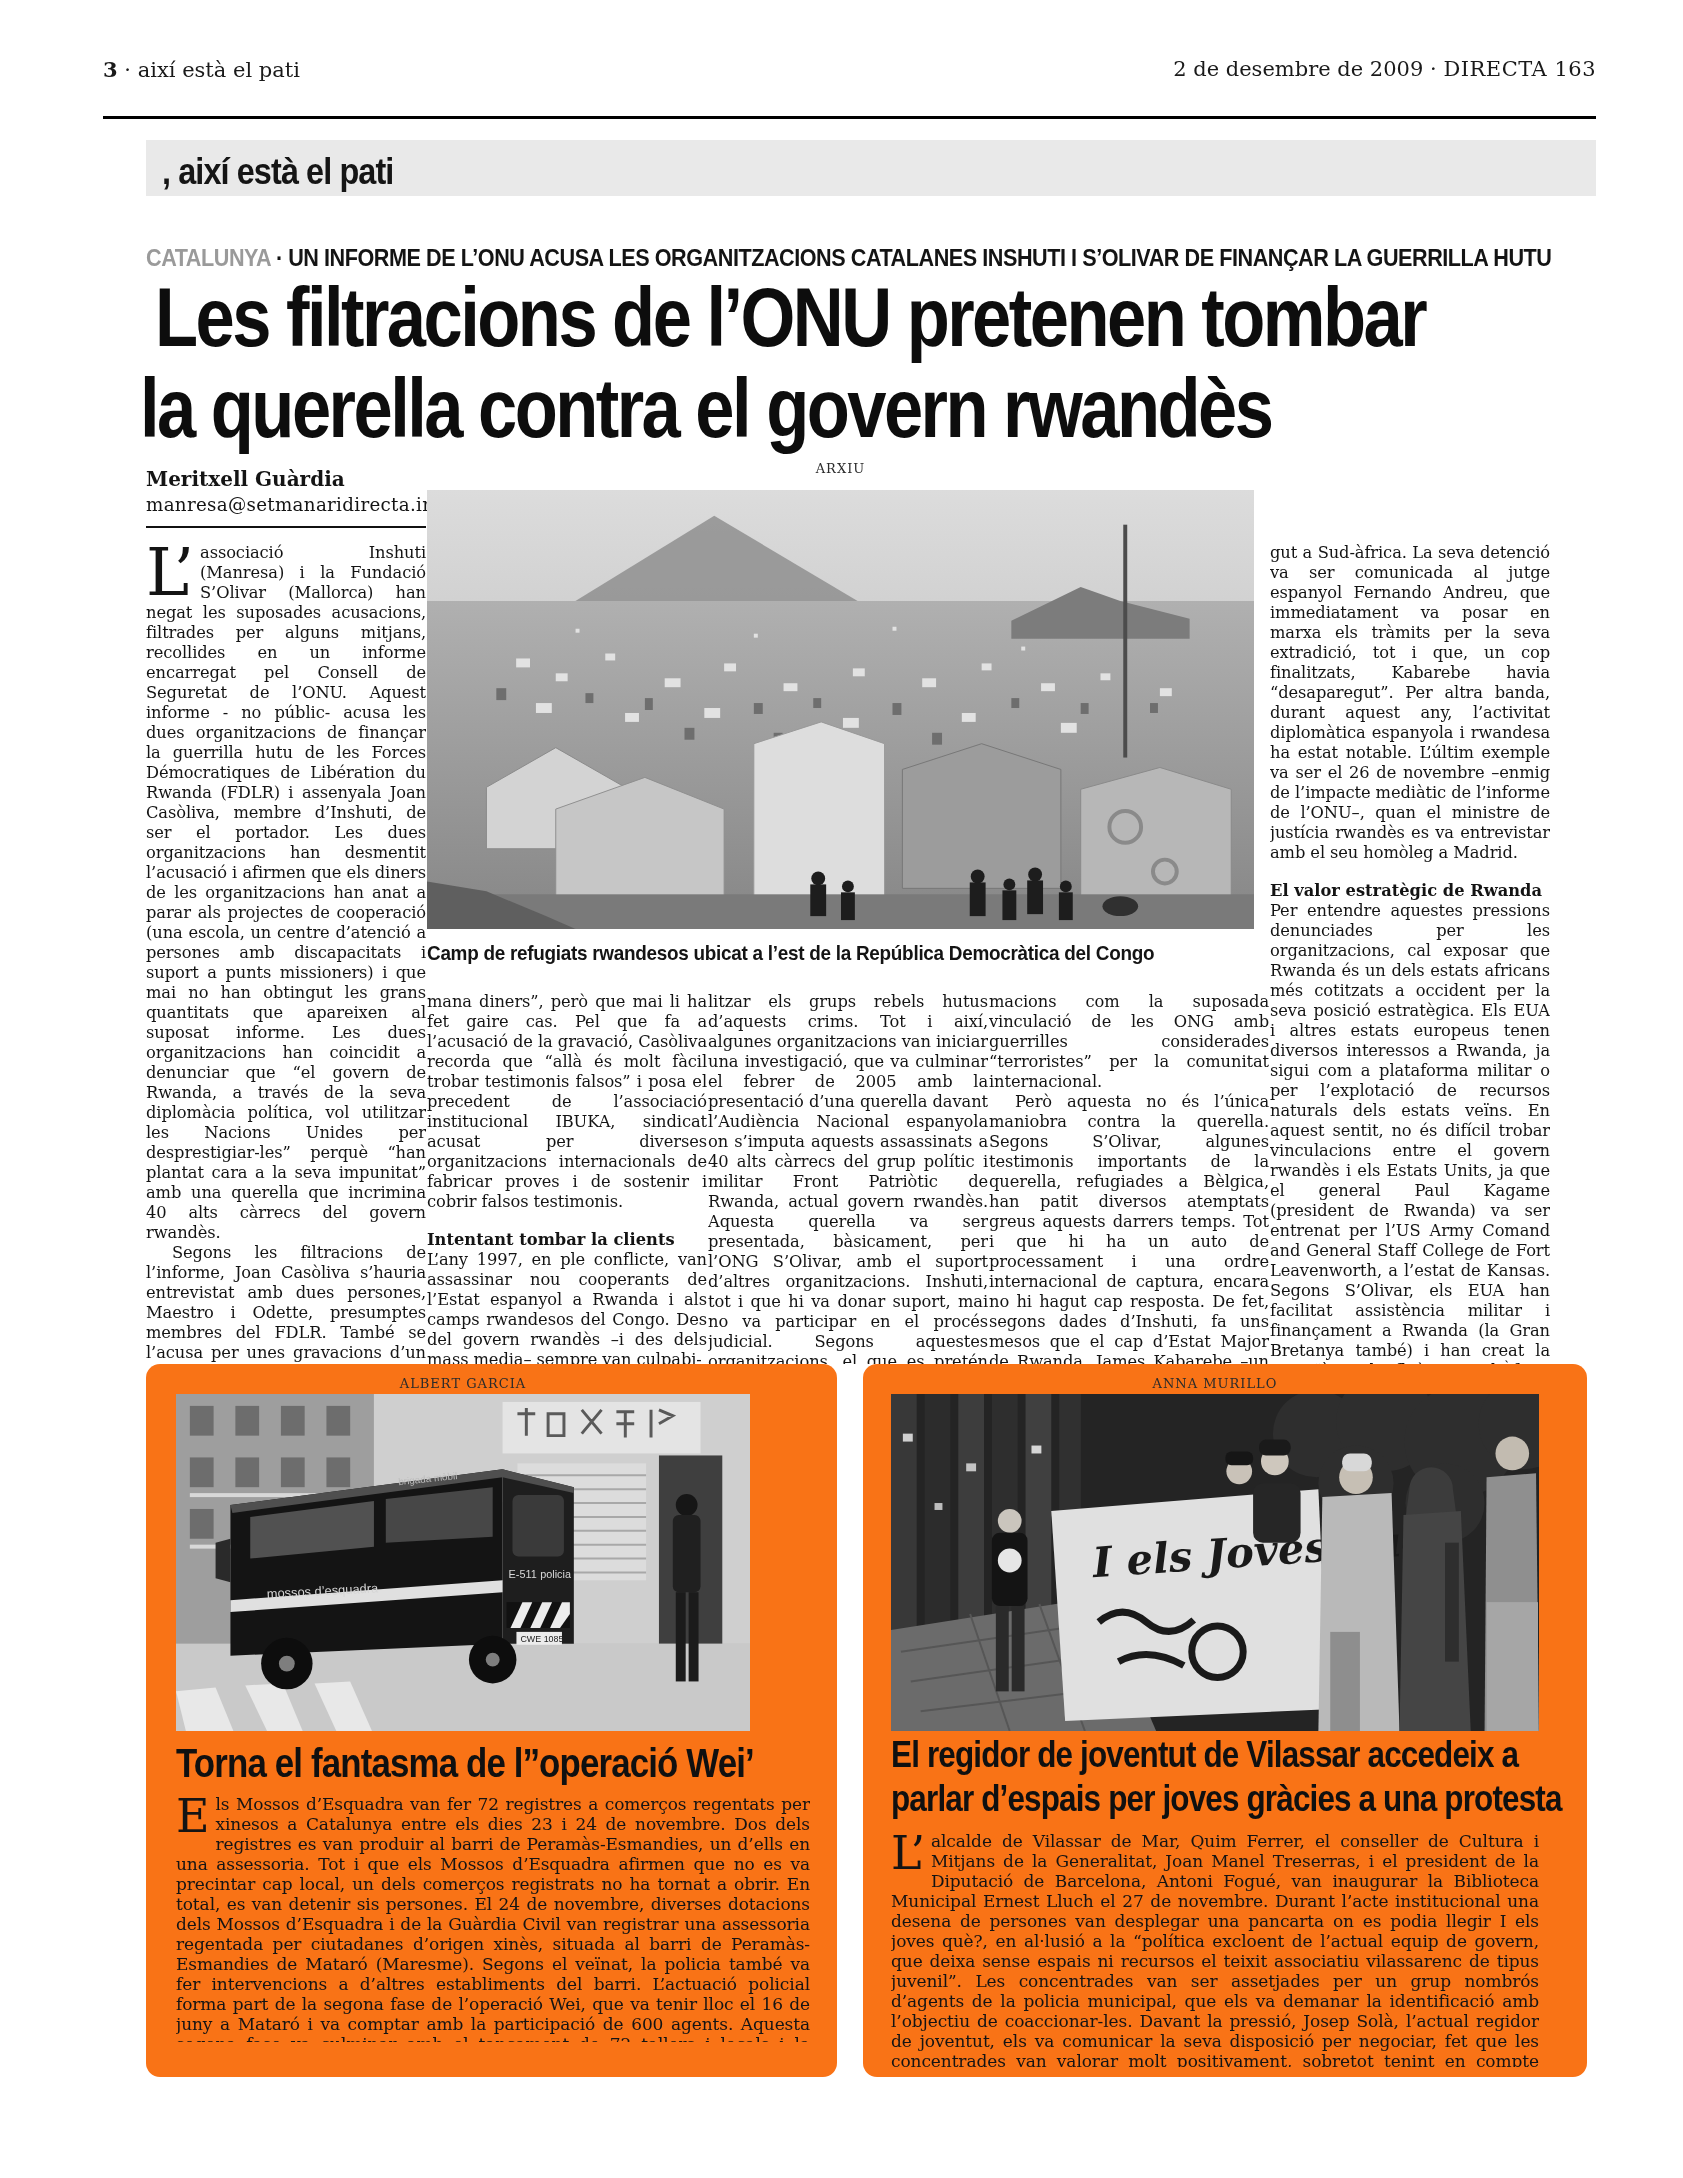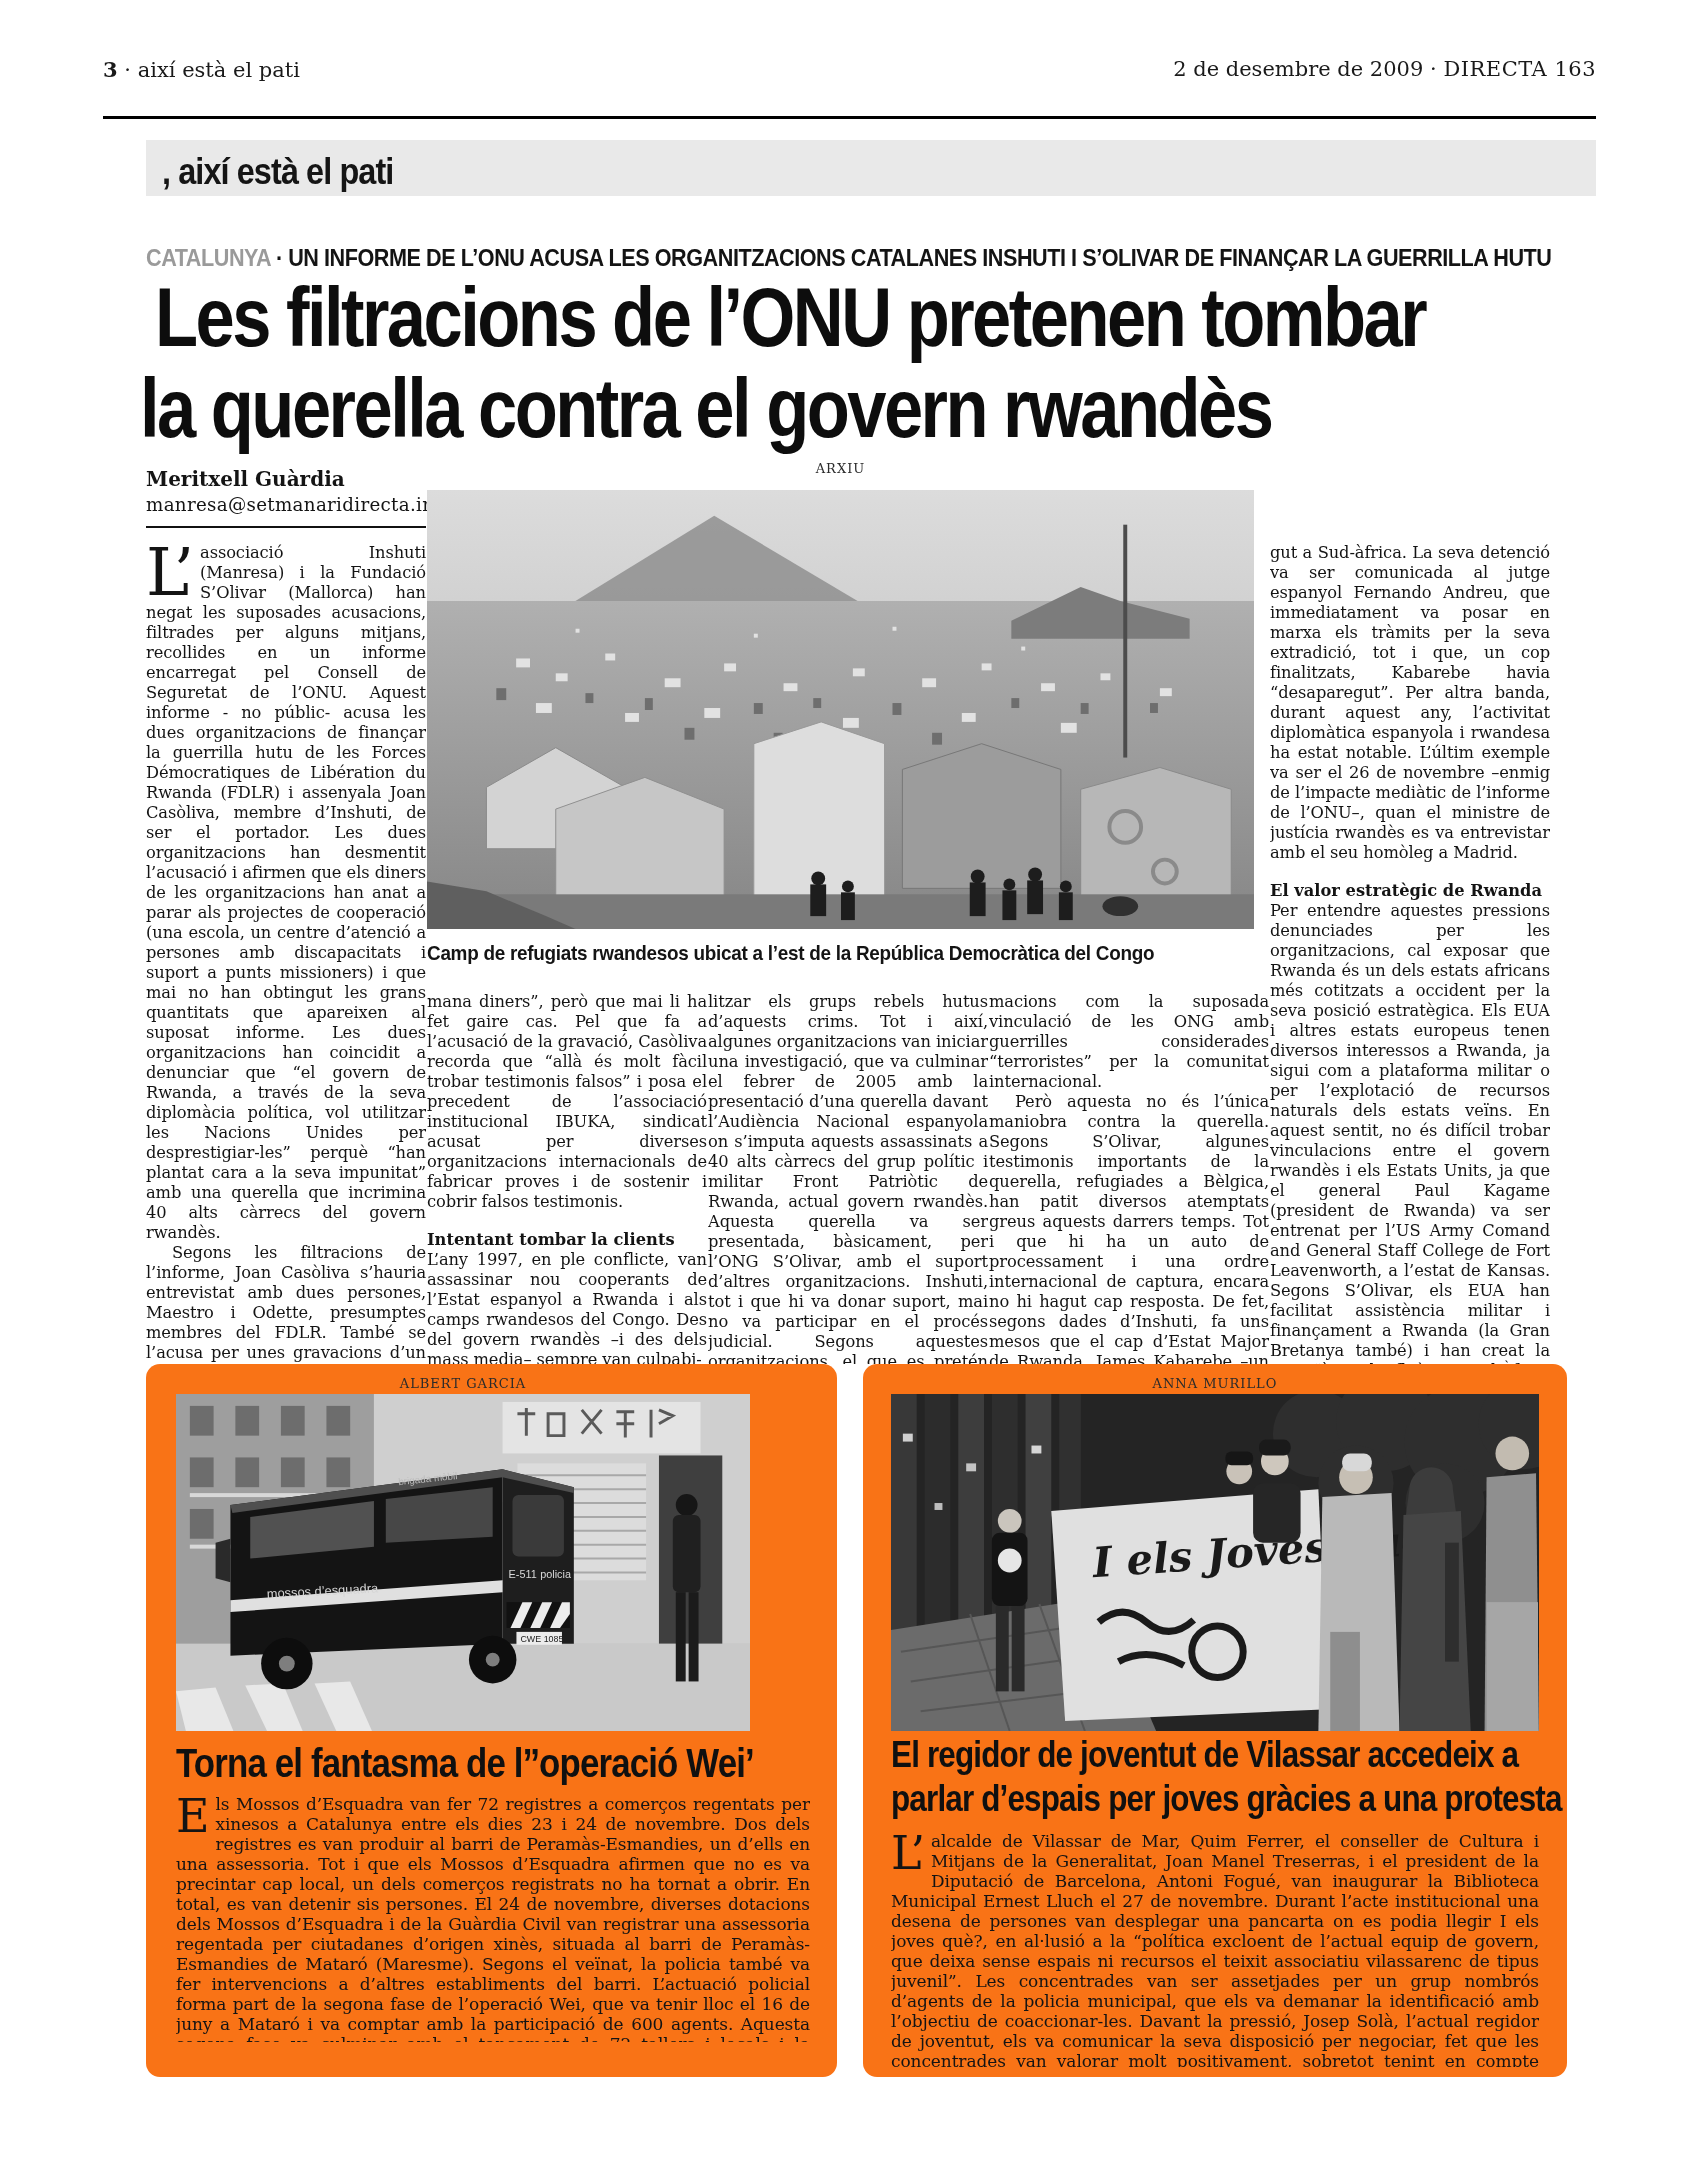--- a/index.html
+++ b/index.html
@@ -275,21 +275,21 @@
       </svg>
     </div>
     <div class="abs brief-headline nowrap" style="left:30px;top:376px;font-size:41px;">
       <span class="cond">Torna el fantasma de l’’operació Wei’</span>
     </div>
     <div class="abs brief-body" style="left:30px;top:430px;width:634px;height:248px;">
       <p><span class="dc2">E</span><span>ls Mossos d’Esquadra van fer 72 registres a comerços regentats per xinesos a Catalunya entre els dies 23 i 24 de novembre. Dos dels registres es van produir al barri de Peramàs-Esmandies, un d’ells en una assessoria. Tot i que els Mossos d’Esquadra afirmen que no es va precintar cap local, un dels comerços registrats no ha tornat a obrir. En total, es van detenir sis persones. El 24 de novembre, diverses dotacions dels Mossos d’Esquadra i de la Guàrdia Civil van registrar una assessoria regentada per ciutadanes d’origen xinès, situada al barri de Peramàs-Esmandies de Mataró (Maresme). Segons el veïnat, la policia també va fer intervencions a d’altres establiments del barri. L’actuació policial forma part de la segona fase de l’operació Wei, que va tenir lloc el 16 de juny a Mataró i va comptar amb la participació de 600 agents. Aquesta segona fase va culminar amb el tancament de 72 tallers i locals i la detenció de 77 persones. L’operació va tenir greus conseqüències dins el sector del tèxtil i l’estigmatització que va rebre la comunitat xinesa va ser molt forta. Aquest setmanari ja va publicar, aleshores, que els principals clients dels tallers il·legals eren Inditex i el Corte Inglés. DIRECTA MARESME</span></p>
     </div>
   </div>
 
-  <div class="abs brief" style="left:863px;top:1364px;width:704px;height:713px;">
+  <div class="abs brief" style="left:863px;top:1364px;width:704px;height:713px;padding-left:20px;">
     <div class="abs credit" style="left:28px;top:12px;width:648px;">ANNA MURILLO</div>
     <div class="abs photoframe" style="left:28px;top:30px;width:648px;height:337px;">
       <svg viewBox="0 0 655 340" preserveAspectRatio="none">
         <rect width="655" height="340" fill="#242424"></rect>
         <g>
           <rect x="0" y="0" width="26" height="250" fill="#383838"></rect>
             <rect x="34" y="0" width="26" height="245" fill="#2c2c2c"></rect>
           <rect x="68" y="0" width="26" height="240" fill="#3d3d3d"></rect>
             <rect x="102" y="0" width="26" height="235" fill="#2e2e2e"></rect>
           <rect x="136" y="0" width="26" height="228" fill="#404040"></rect>

